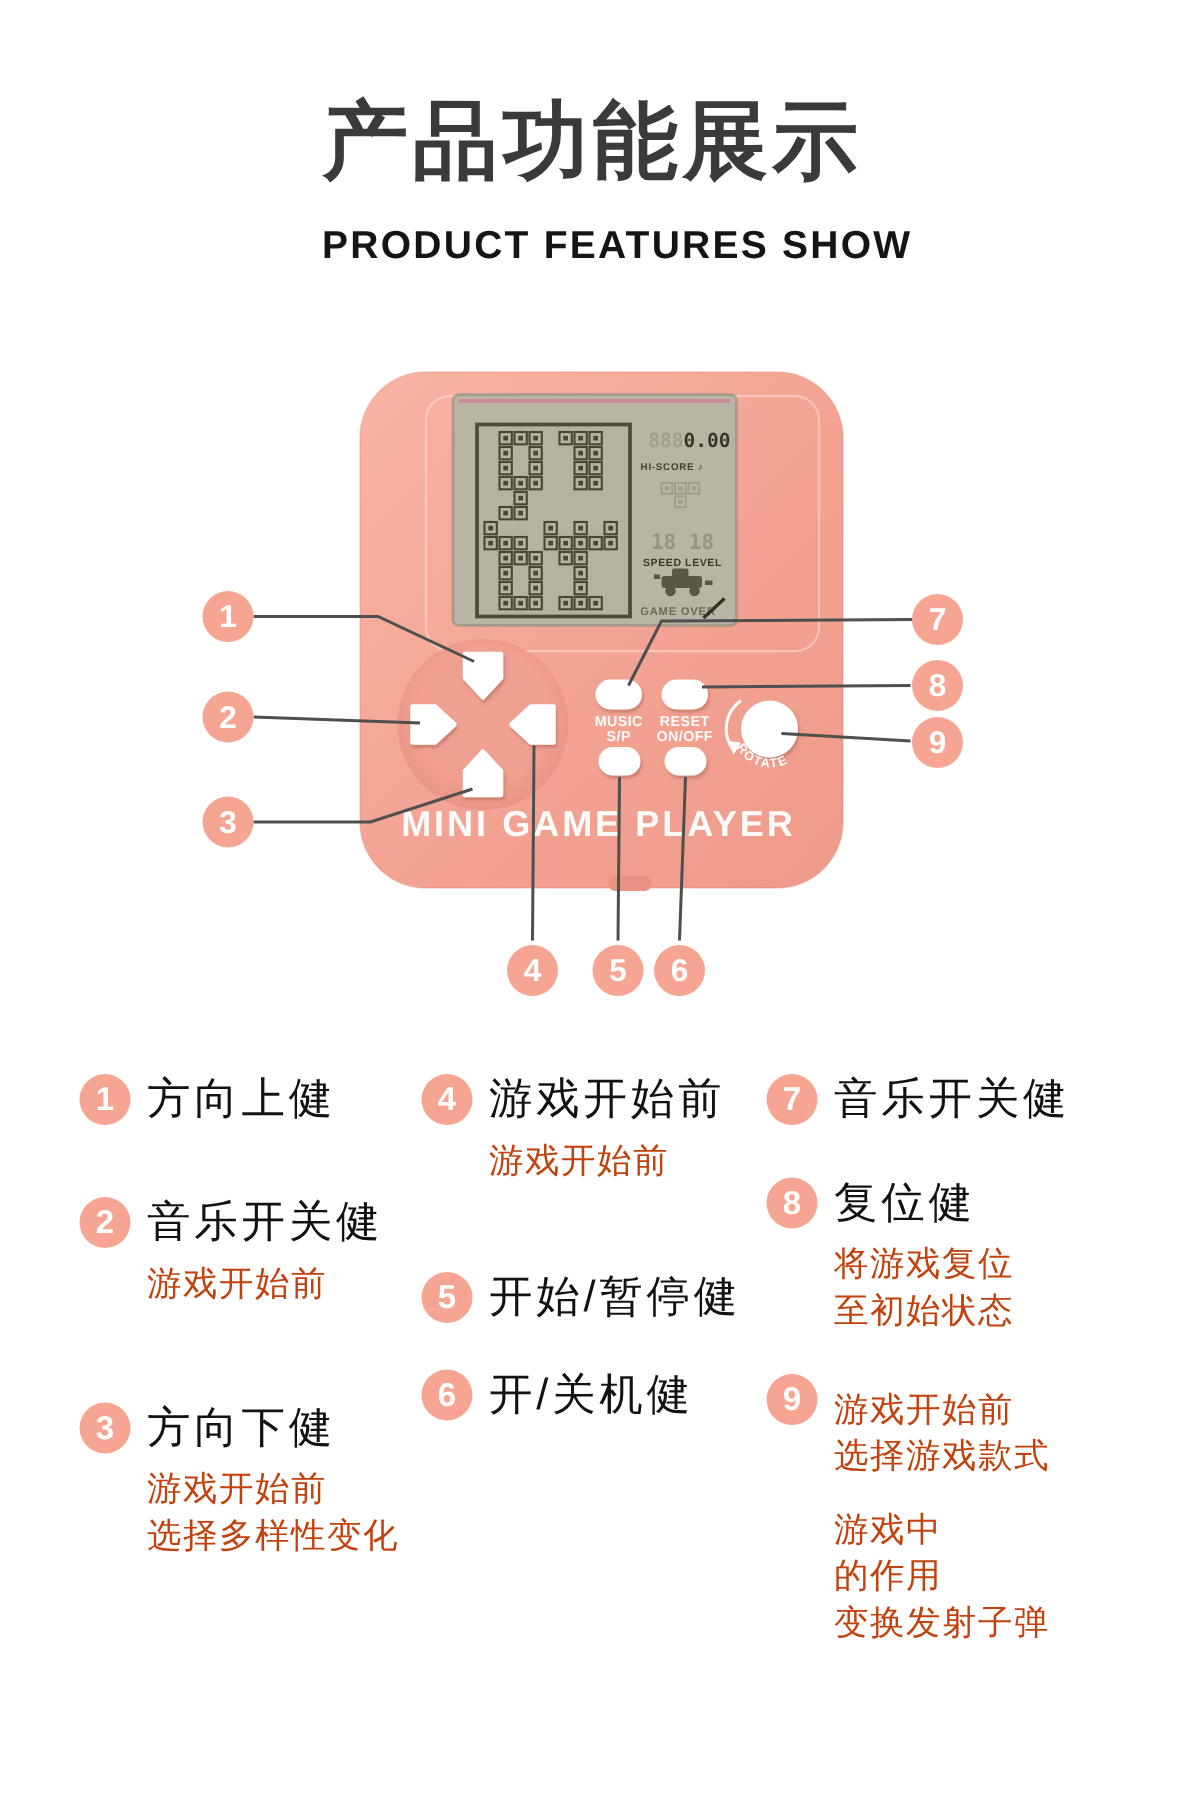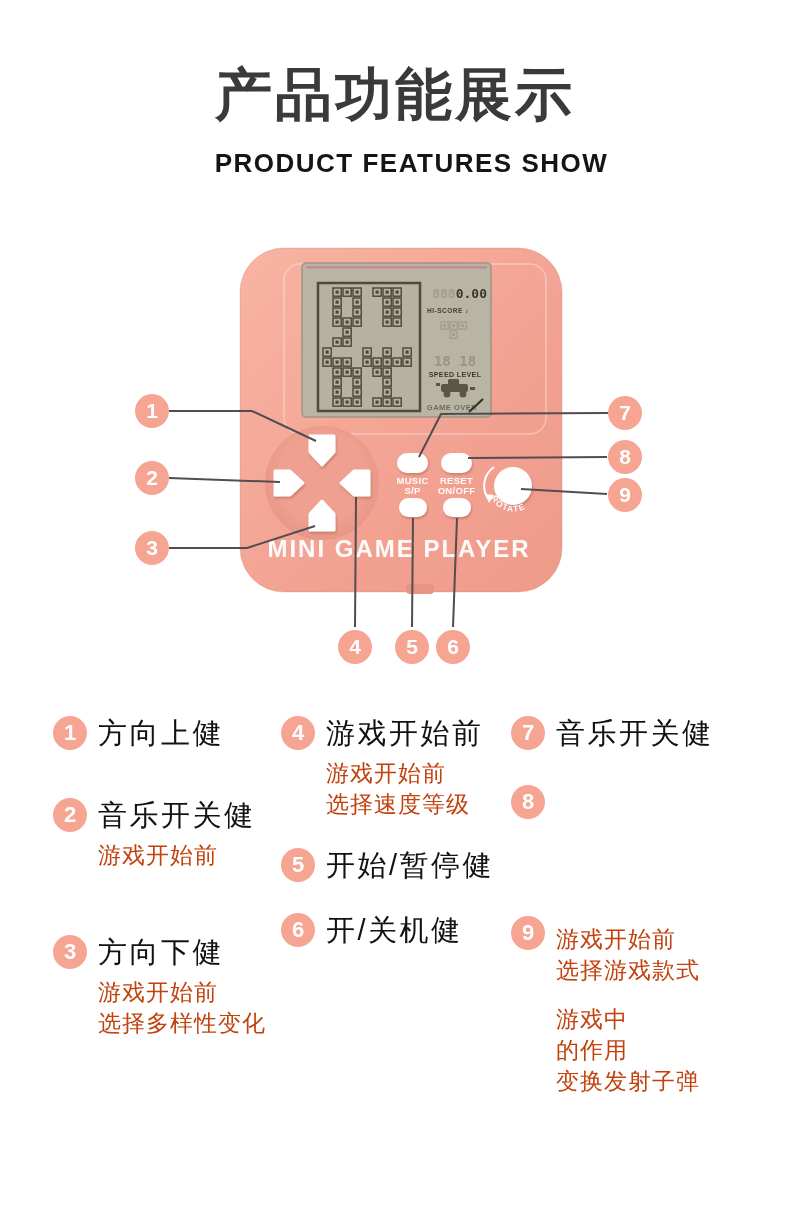--- a/index.html
+++ b/index.html
@@ -302,21 +302,20 @@
         </div>
       </div>
     </div>
 
     <div class="feature" style="left:281px;top:716px">
       <span class="fnum">4</span>
       <div>
         <div class="ftitle">游戏开始前</div>
         <div class="fdesc">
           <div>游戏开始前</div>
-          <div>选择速度等级</div>
         </div>
       </div>
     </div>
 
     <div class="feature" style="left:281px;top:848px">
       <span class="fnum">5</span>
       <div>
           <div class="ftitle">开始/暂停健</div>
         </div>
     </div>
@@ -330,20 +329,27 @@
 
     <div class="feature" style="left:511px;top:716px">
       <span class="fnum">7</span>
       <div>
           <div class="ftitle">音乐开关健</div>
         </div>
     </div>
 
     <div class="feature" style="left:511px;top:785px">
       <span class="fnum">8</span>
+      <div>
+        <div class="ftitle">复位健</div>
+        <div class="fdesc">
+          <div>将游戏复位</div>
+          <div>至初始状态</div>
+        </div>
+      </div>
     </div>
 
     <div class="feature" style="left:511px;top:916px">
       <span class="fnum">9</span>
       <div>
         <div class="fdesc">
           <div>游戏开始前</div>
           <div>选择游戏款式</div>
         </div>
         <div class="fdesc second">

